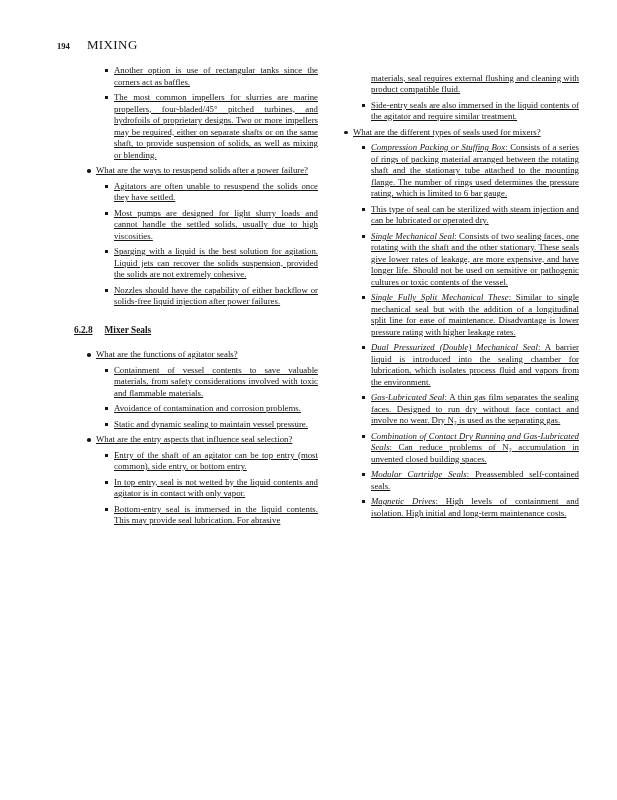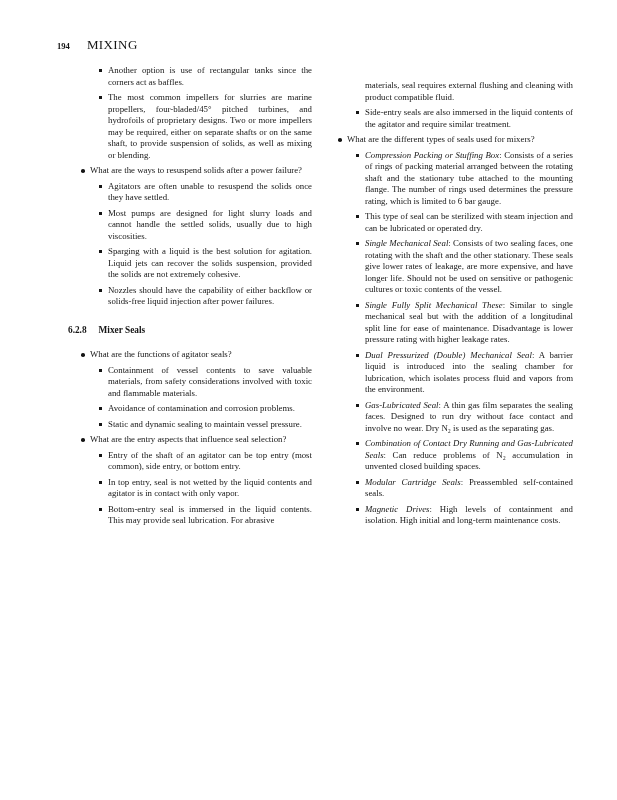--- a/index.html
+++ b/index.html
@@ -22,23 +22,24 @@
   }
   .page-num { font-weight: bold; }
   .running-title {
     margin-left: 17px;
     font-size: 13px;
     letter-spacing: 0.4px;
   }
   .columns {
     position: absolute;
     top: 65px;
-    left: 68px;
+    left: 74px;
     display: flex;
-    align-items: flex-end;
+    align-items: center;
+    text-decoration: underline;
   }
   .col { font-size: 8.8px; line-height: 11.5px; }
   .col-left  { width: 244px; margin-right: 13px; }
   .col-right { width: 248px; }
   .item {
     position: relative;
     margin-bottom: 4px;
     text-align: justify;
   }
   .item .itext { text-align: justify; }

